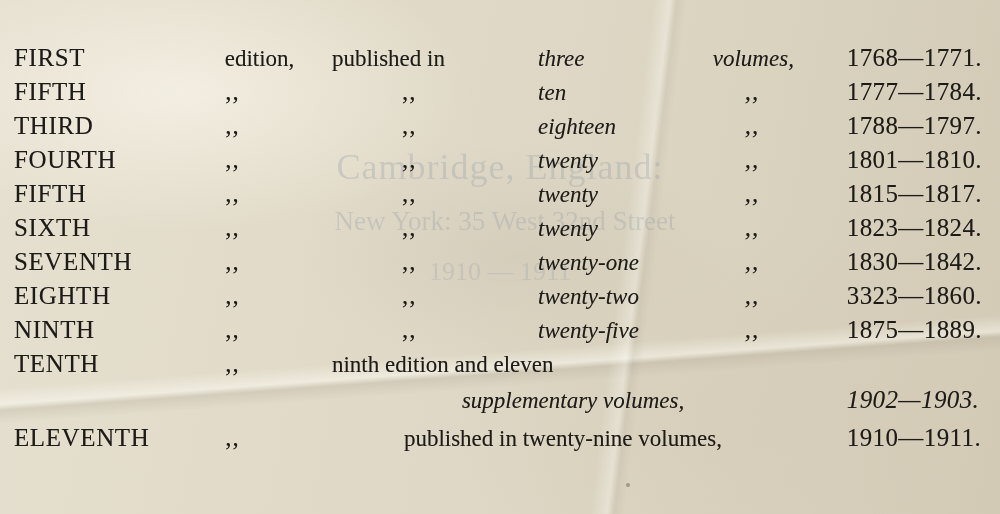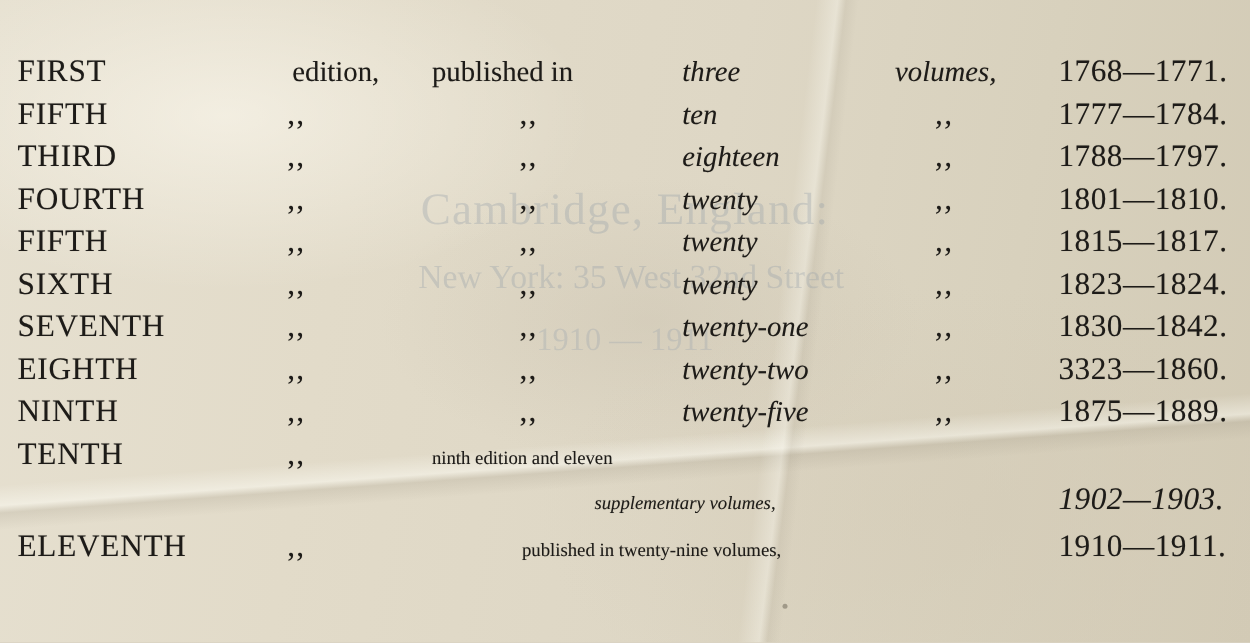--- a/index.html
+++ b/index.html
@@ -159,21 +159,21 @@
     font-size: 25px;
   }
   .c-years {
     font-size: 25px;
     letter-spacing: 0.4px;
     padding-left: 8px;
   }
 
   
   .c-span-desc {
-    font-size: 15px;
+    font-size: 23px;
     padding-left: 46px;
   }
   .c-span-desc.indent-more {
     padding-left: 130px;
   }
   .c-span-desc.indent-pub {
     padding-left: 72px;
   }
   tr.row-tenth { height: 36px; }
   tr.row-tenth-cont { height: 38px; font-style: italic; }

